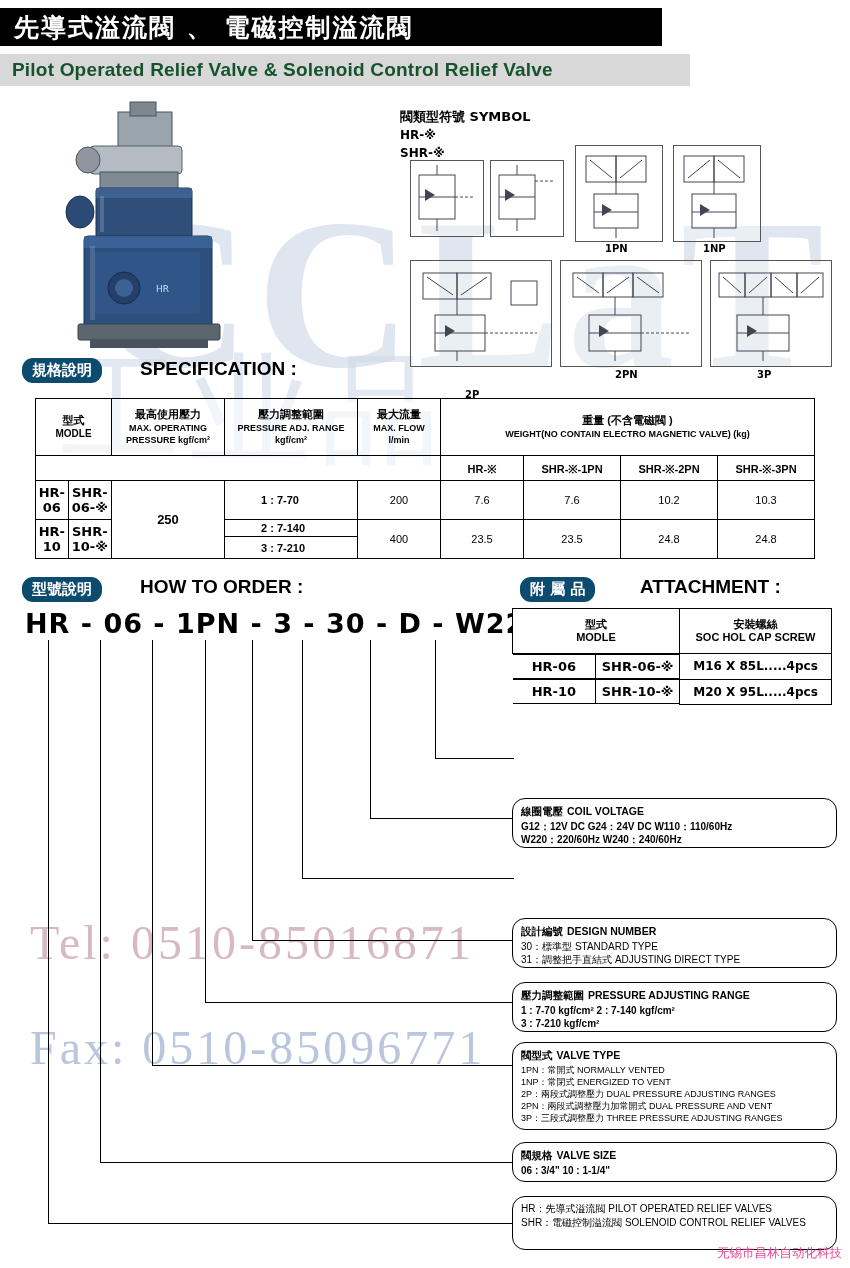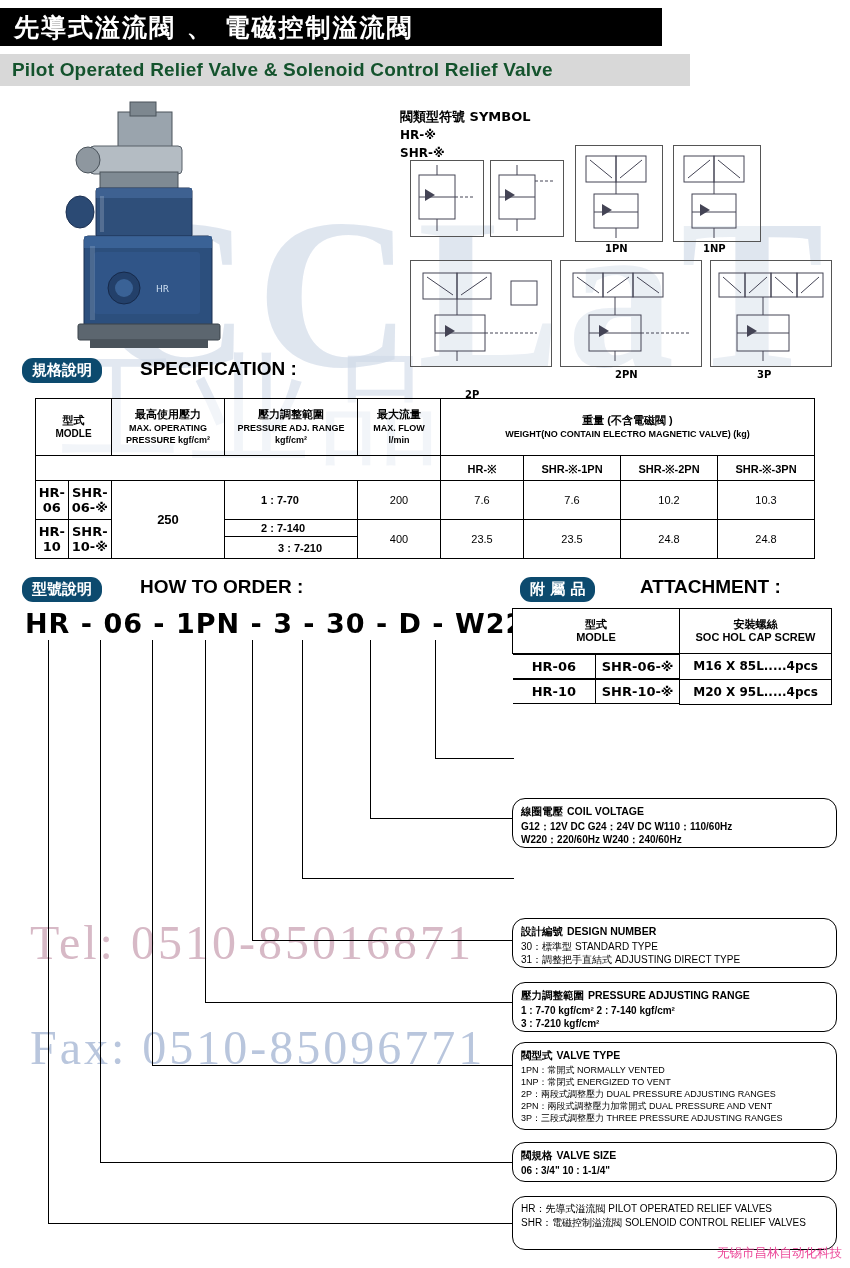--- a/index.html
+++ b/index.html
@@ -332,21 +332,21 @@
       <td rowspan="2" class="mdl" style="height:17px;">HR-10</td>
       <td rowspan="2" class="mdl">SHR-10-※</td>
       <td class="b" style="text-align:left;padding-left:36px;">2 : 7-140</td>
       <td rowspan="2">400</td>
       <td rowspan="2">23.5</td>
       <td rowspan="2">23.5</td>
       <td rowspan="2">24.8</td>
       <td rowspan="2">24.8</td>
     </tr>
     <tr>
-      <td class="b" style="text-align:left;padding-left:53px;height:17px;">3 : 7-210</td>
+      <td class="b" style="text-align:left;padding-left:36px;height:17px;">3 : 7-210</td>
     </tr>
   </tbody>
     </table>
 
   <div class="tag" style="left:22px;top:577px;">型號說明</div>
   <div class="tag-en" style="left:140px;top:576px;">HOW TO ORDER :</div>
   <div class="order-code">HR - 06 - 1PN - 3 - 30 - D - W220 - 20</div>
 
   <div class="tag" style="left:520px;top:577px;">附 屬 品</div>
   <div class="tag-en" style="left:640px;top:576px;">ATTACHMENT :</div>

